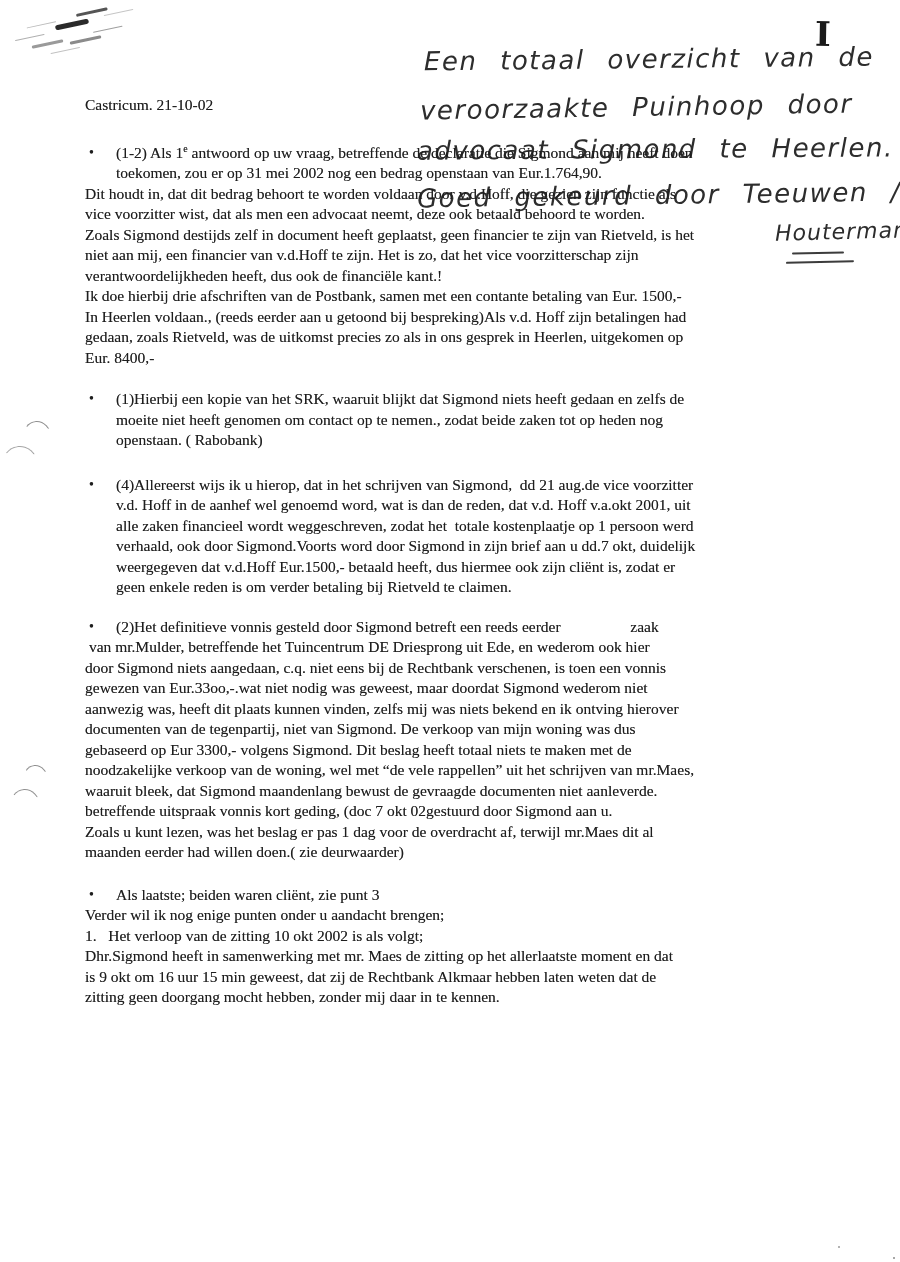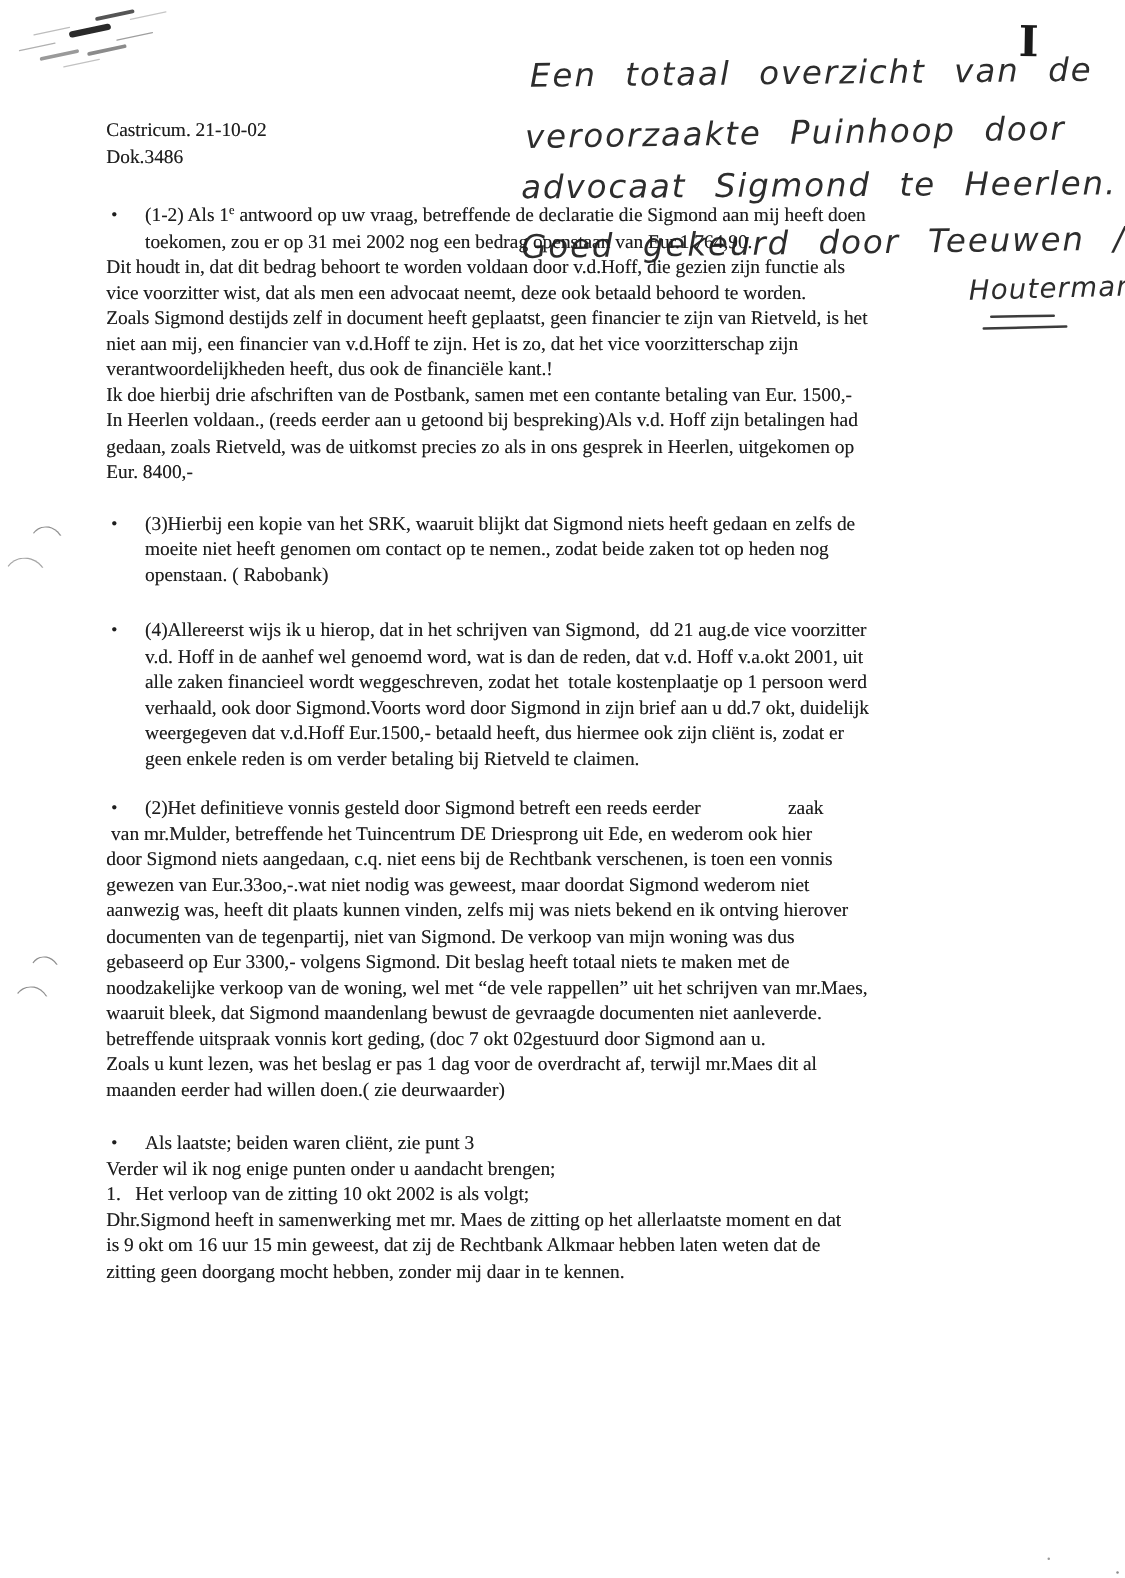--- a/index.html
+++ b/index.html
@@ -99,41 +99,40 @@
   <div class="hw hw-2">veroorzaakte Puinhoop door</div>
   <div class="hw hw-3">advocaat Sigmond te Heerlen.</div>
   <div class="hw hw-4">Goed gekeurd door Teeuwen /</div>
   <div class="hw-name">Houterman</div>
   <div class="hw-underline u1"></div>
   <div class="hw-underline u2"></div>
 
   <div class="letter-col">
 
     <div>Castricum. 21-10-02</div>
-    <div>Dok.3486</div>
 
 
     <div class="bullet mt-b1">
       <span class="marker">•</span>
       <div class="btext pre"><span>(1-2) Als 1</span><sup class="e">e</sup><span> antwoord op uw vraag, betreffende de declaratie die Sigmond aan mij heeft doen
 toekomen, zou er op 31 mei 2002 nog een bedrag openstaan van Eur.1.764,90.</span></div>
     </div>
     <div class="pre">Dit houdt in, dat dit bedrag behoort te worden voldaan door v.d.Hoff, die gezien zijn functie als
 vice voorzitter wist, dat als men een advocaat neemt, deze ook betaald behoord te worden.
 Zoals Sigmond destijds zelf in document heeft geplaatst, geen financier te zijn van Rietveld, is het
 niet aan mij, een financier van v.d.Hoff te zijn. Het is zo, dat het vice voorzitterschap zijn
 verantwoordelijkheden heeft, dus ook de financiële kant.!
 Ik doe hierbij drie afschriften van de Postbank, samen met een contante betaling van Eur. 1500,-
 In Heerlen voldaan., (reeds eerder aan u getoond bij bespreking)Als v.d. Hoff zijn betalingen had
 gedaan, zoals Rietveld, was de uitkomst precies zo als in ons gesprek in Heerlen, uitgekomen op
 Eur. 8400,-</div>
 
     <div class="bullet mt-b3">
       <span class="marker">•</span>
-      <div class="btext pre">(3)Hierbij een kopie van het SRK, waaruit blijkt dat Sigmond niets heeft gedaan en zelfs de
+      <div class="btext pre">(1)Hierbij een kopie van het SRK, waaruit blijkt dat Sigmond niets heeft gedaan en zelfs de
 moeite niet heeft genomen om contact op te nemen., zodat beide zaken tot op heden nog
 openstaan. ( Rabobank)</div>
     </div>
 
     <div class="bullet mt-b4">
       <span class="marker">•</span>
       <div class="btext pre">(4)Allereerst wijs ik u hierop, dat in het schrijven van Sigmond,  dd 21 aug.de vice voorzitter
 v.d. Hoff in de aanhef wel genoemd word, wat is dan de reden, dat v.d. Hoff v.a.okt 2001, uit
 alle zaken financieel wordt weggeschreven, zodat het  totale kostenplaatje op 1 persoon werd
 verhaald, ook door Sigmond.Voorts word door Sigmond in zijn brief aan u dd.7 okt, duidelijk

